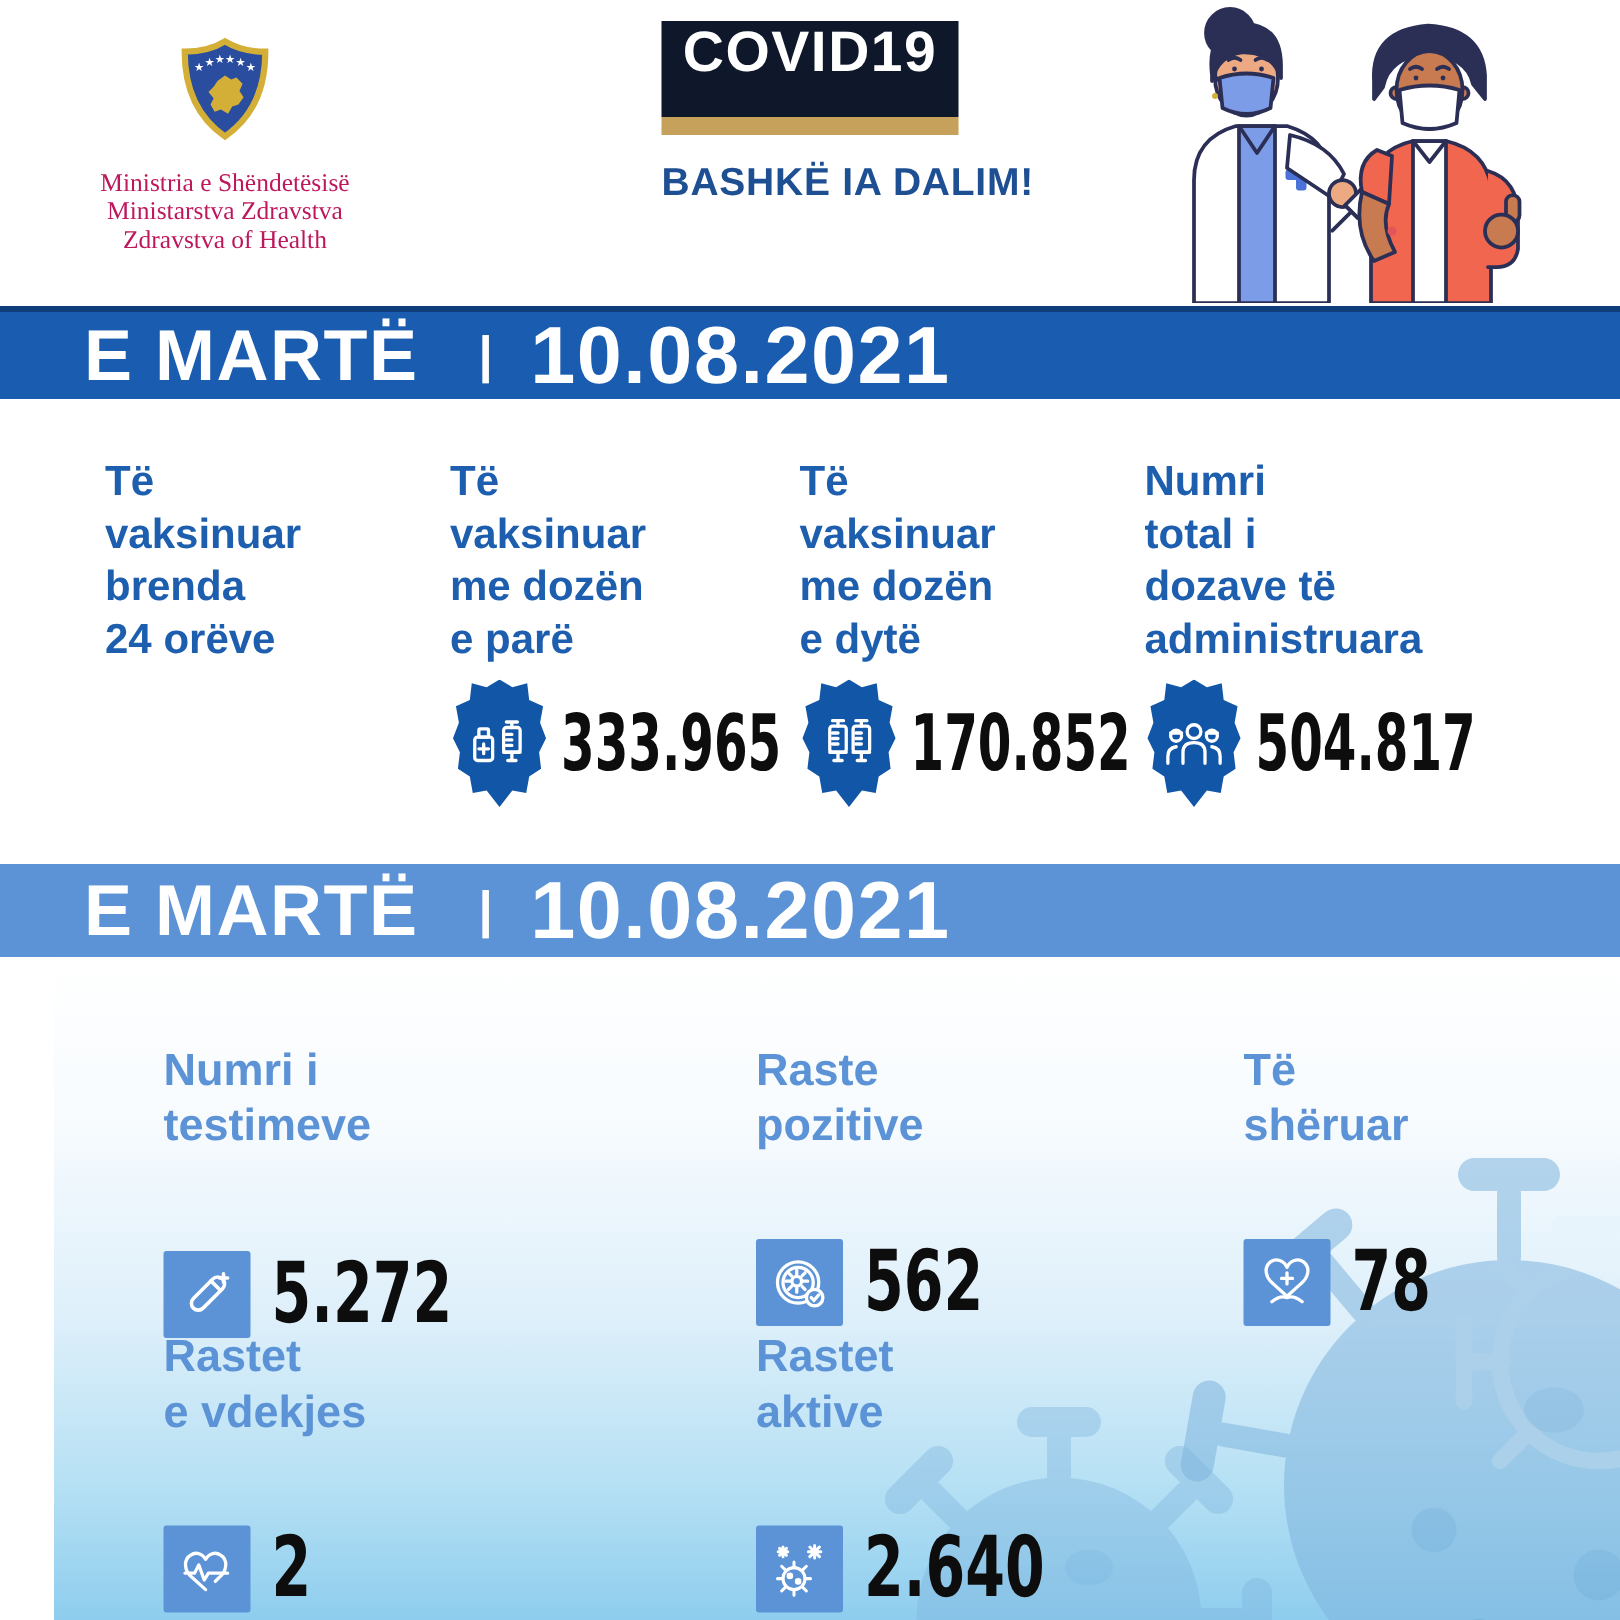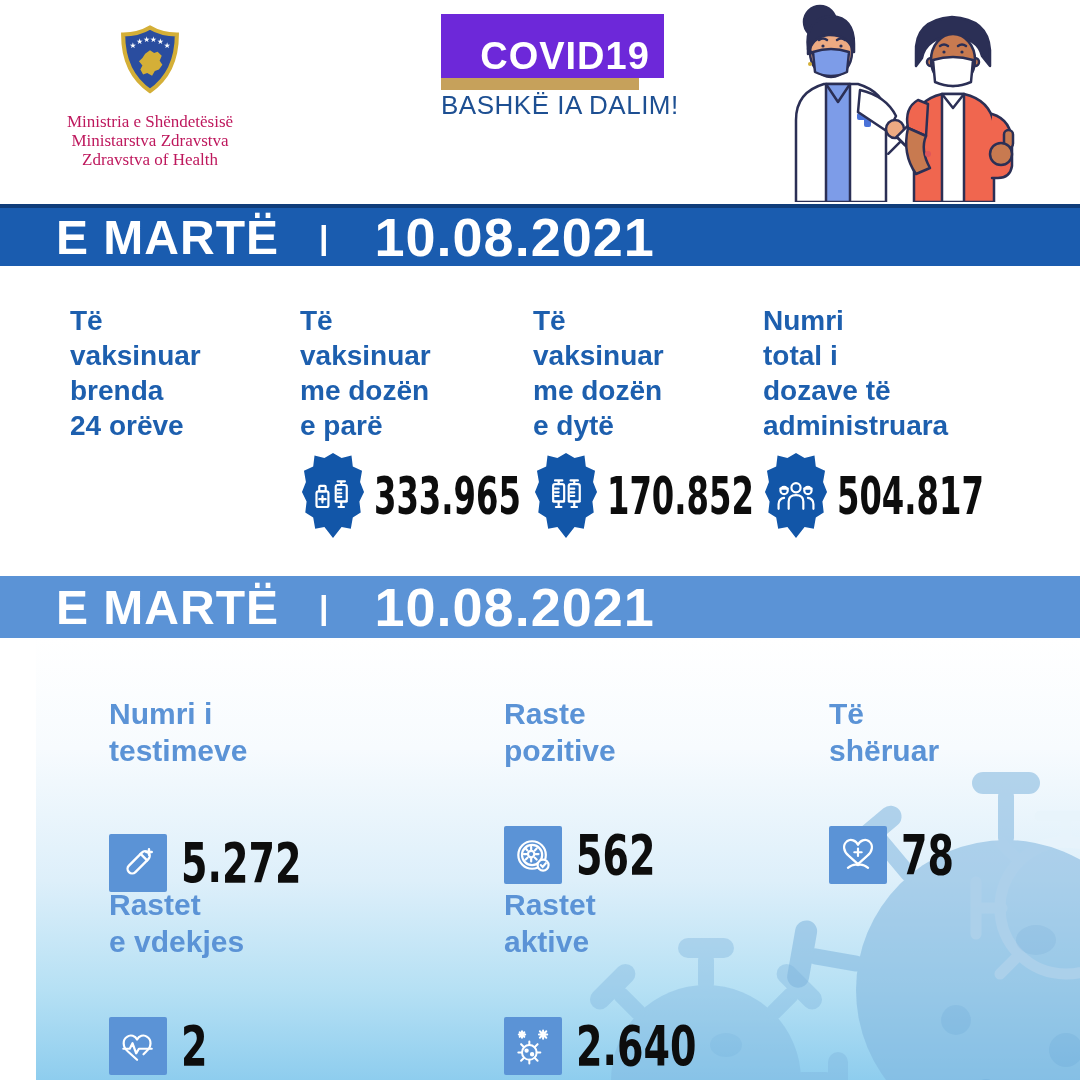--- a/index.html
+++ b/index.html
@@ -6,32 +6,32 @@
   #canvas{
     position:relative;width:1080px;height:1080px;overflow:hidden;
     font-family:"Liberation Sans",sans-serif;background:#ffffff;margin:0 auto;
   }
   
   .header{position:absolute;left:0;top:0;width:1080px;height:204px;background:#ffffff;}
   .logo-block{position:absolute;left:40px;top:6px;width:220px;text-align:center;}
   .arms-svg{display:block;margin:18px auto 14px auto;}
   .ministry-lines{font-family:"Liberation Serif",serif;font-size:17px;line-height:19px;color:#be185d;}
   .covid-badge{position:absolute;left:441px;top:14px;width:198px;text-align:center;}
-  .covid-box{width:198px;height:64px;background:#6d28d9;display:flex;align-items:flex-end;justify-content:center;padding-left:25px;}
+  .covid-box{width:198px;height:64px;background:#0f172a;display:flex;align-items:flex-start;justify-content:center;}
   .covid-title{color:#ffffff;font-size:38px;font-weight:bold;letter-spacing:1px;font-family:"Liberation Sans",sans-serif;}
   .gold-stripe{width:198px;height:12px;background:#c6a15b;}
-  .covid-slogan{margin-top:0;font-size:26px;font-weight:normal;color:#1d4f92;letter-spacing:0.5px;white-space:nowrap;}
+  .covid-slogan{margin-top:16px;font-size:26px;font-weight:bold;color:#1d4f92;letter-spacing:0.5px;white-space:nowrap;}
   .hero{position:absolute;right:62px;top:2px;}
   
   .date-bar{position:absolute;left:0;width:1080px;height:62px;display:flex;align-items:center;padding-left:56px;box-sizing:border-box;text-align:center;}
   .bar-dark{top:204px;background:#1a5caf;border-top:4px solid #0f3d7a;}
   .bar-light{top:576px;background:#5b93d6;}
   .bar-day{color:#ffffff;font-weight:bold;font-size:48px;letter-spacing:1px;}
   .bar-sep{color:#ffffff;font-weight:bold;font-size:34px;margin-left:40px;}
-  .bar-date{color:#ffffff;font-weight:bold;font-size:54px;margin-left:46px;letter-spacing:1px;}
+  .bar-date{color:#ffffff;font-weight:bold;font-size:54px;margin-left:25px;letter-spacing:1px;}
   
   .vax-col{position:absolute;top:303px;width:240px;}
   .vax-label{white-space:pre-line;color:#1d5fae;font-weight:bold;font-size:28px;line-height:35px;}
   .vax-row{position:absolute;top:150px;left:0;display:flex;align-items:center;width:330px;}
   .shield{
     width:66px;height:85px;background:#1256a8;flex:0 0 66px;
     clip-path:polygon(50% 0%,63% 6%,78% 3%,80% 16%,94% 21%,91% 34%,97% 46%,90% 57%,92% 70%,80% 76%,77% 89%,63% 87%,50% 100%,37% 87%,23% 89%,20% 76%,8% 70%,10% 57%,3% 46%,9% 34%,6% 21%,20% 16%,22% 3%,37% 6%);
     display:flex;align-items:center;justify-content:center;
   }
   .big-number{

